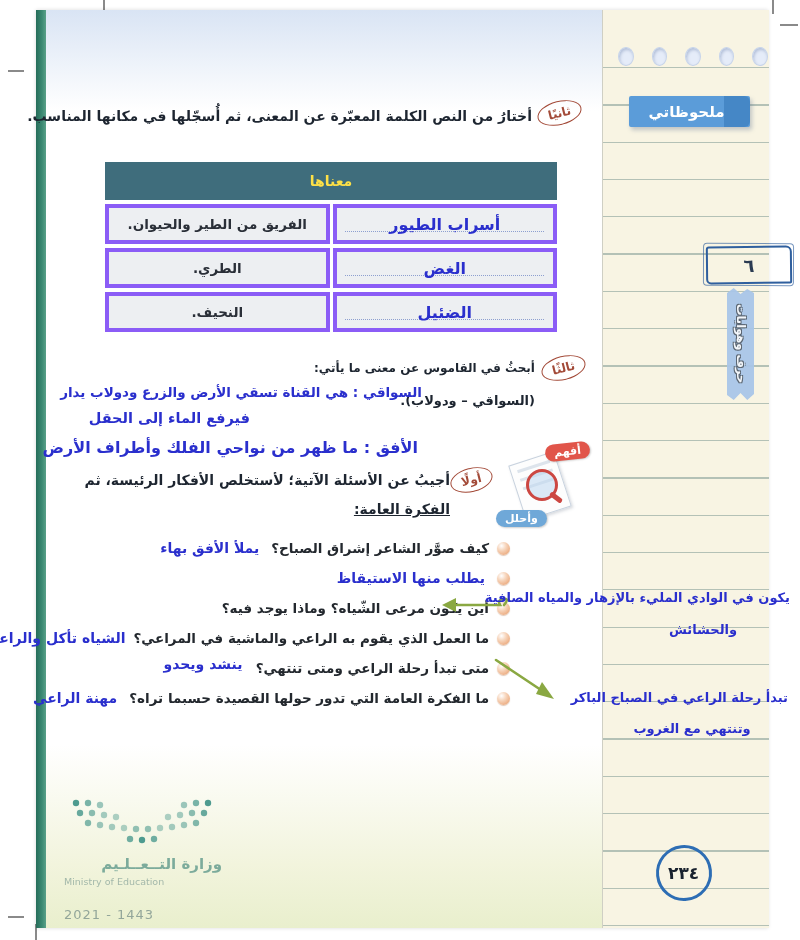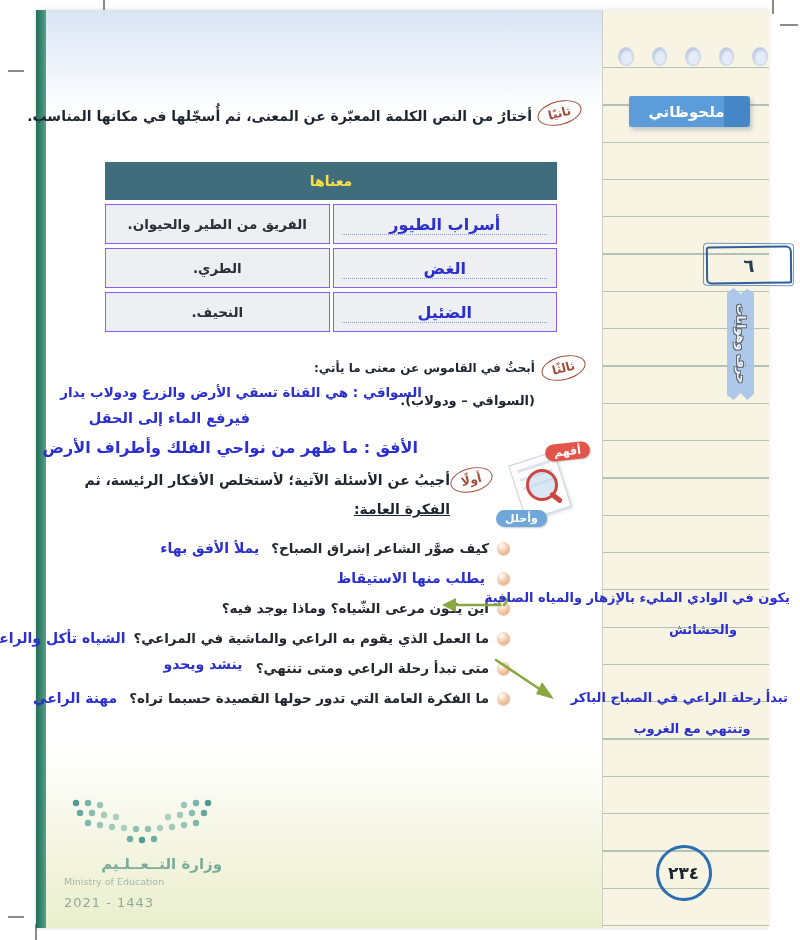--- a/index.html
+++ b/index.html
@@ -47,21 +47,21 @@
     padding:4px 10px;transform:rotate(-14deg);white-space:nowrap;background:transparent;}
   
   .print{color:#1d2530;font-weight:bold;}
   
   .ink{color:#2a2fcd;font-weight:bold;}
   
   .vtable{left:105px;top:162px;width:452px;direction:rtl;}
   .vtable .hrow{display:flex;gap:3px;height:38px;}
   .vtable .hcell{flex:1;background:#3f6d7c;color:#fde047;font-weight:bold;font-size:14px;display:flex;align-items:center;justify-content:center;}
   .vtable .brow{display:flex;gap:3px;height:40px;margin-top:4px;}
-  .vtable .bcell{flex:1;background:#edeff2;border:1px solid #8b5cf6;display:flex;align-items:center;justify-content:center;position:relative;}
+  .vtable .bcell{flex:1;background:#edeff2;border:4px solid #8b5cf6;display:flex;align-items:center;justify-content:center;position:relative;}
   .vtable .meaning{font-size:13.5px;color:#2a2f38;font-weight:bold;}
   .vtable .word{font-size:16px;position:relative;z-index:1;}
   .vtable .dotline{position:absolute;left:4%;right:4%;bottom:8px;border-bottom:1.7px dotted #8d9fd0;}
   
   .qrow{left:52px;width:458px;height:24px;display:flex;align-items:center;gap:8px;direction:rtl;}
   .bullet{width:13px;height:13px;border-radius:50%;flex:none;
     background:radial-gradient(circle at 35% 30%,#ffffff 0%,#f7d7bf 35%,#eeb48c 70%,#e5a277 100%);
     box-shadow:0 1px 1px rgba(180,120,80,.4);}
   .qtext{font-size:13.5px;font-weight:bold;color:#23282e;flex:none;white-space:nowrap;}
   .atext{font-size:14px;flex:none;white-space:nowrap;margin-right:4px;}
@@ -248,14 +248,14 @@
         <circle cx="134" cy="28" r="3.2" opacity=".7"></circle>
       <circle cx="74" cy="34" r="3.2" opacity=".6"></circle>
         <circle cx="86" cy="34" r="3.2" opacity=".6"></circle>
       <circle cx="68" cy="44" r="3.2" opacity=".8"></circle>
         <circle cx="80" cy="45" r="3.2"></circle>
         <circle cx="92" cy="44" r="3.2" opacity=".8"></circle>
     </g>
   </svg>
   <div class="ar logo-ar nowrap" style="text-align:right;padding-right:10px;margin-top:4px;">وزارة التــعــلـيم</div>
   <div class="logo-en nowrap" style="padding-left:12px;margin-top:3px;">Ministry of Education</div>
-  <div class="logo-yr nowrap" style="padding-left:12px;margin-top:8px;">2021 - 1443</div>
+  <div class="logo-yr nowrap" style="padding-left:12px;margin-top:20px;">2021 - 1443</div>
 </div>
 
 </body></html>

